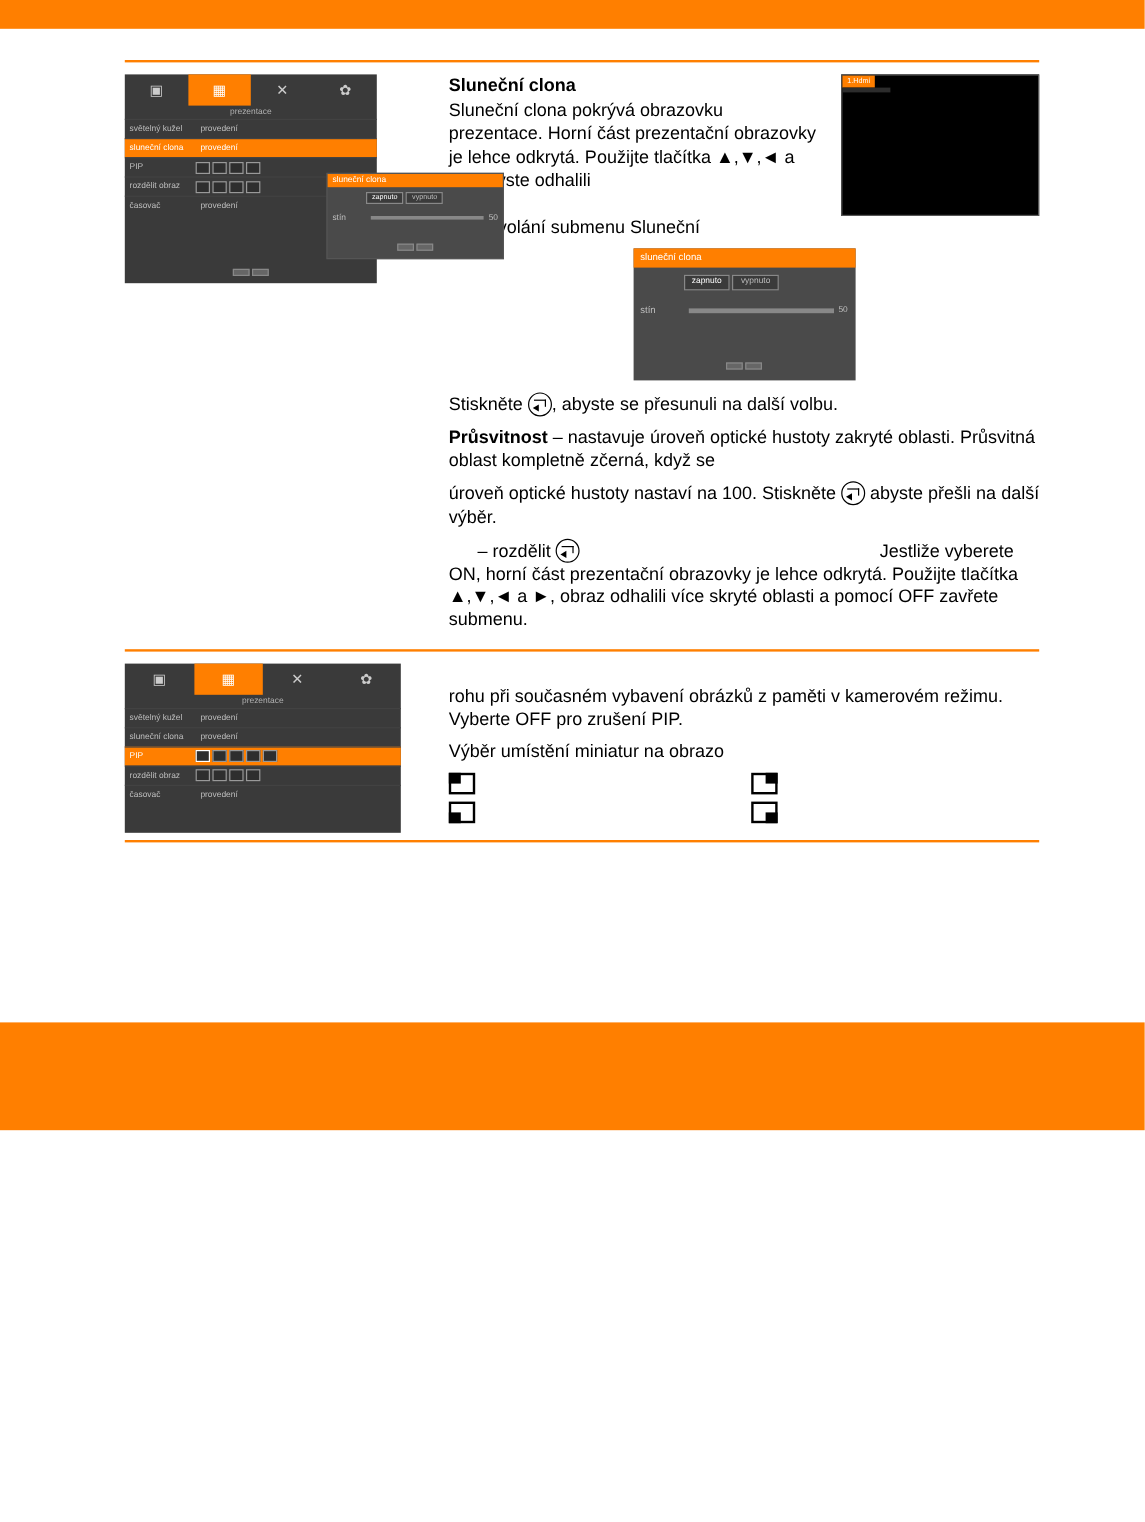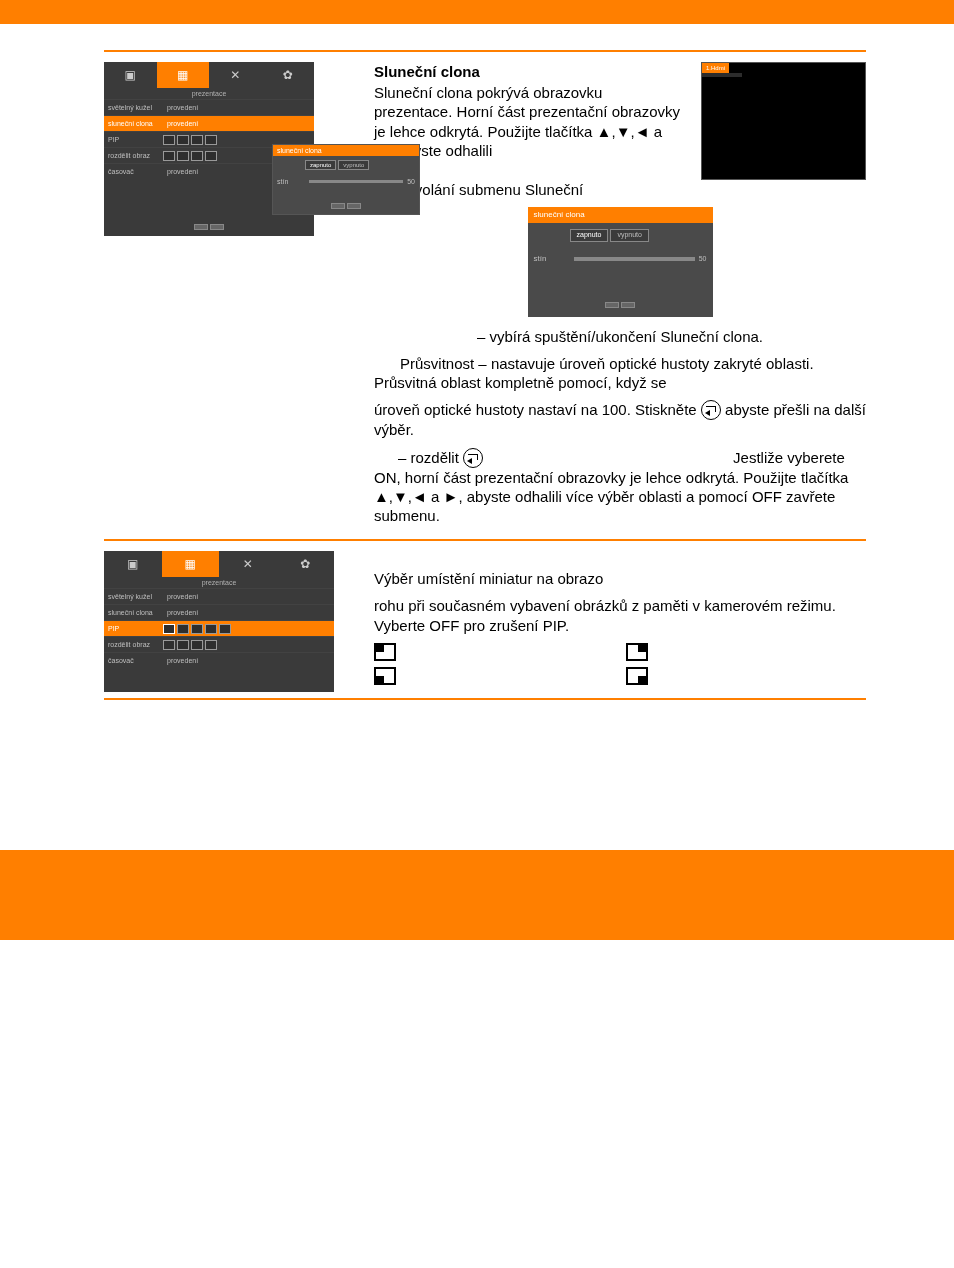--- a/index.html
+++ b/index.html
@@ -65,21 +65,21 @@
   .pip-tr .pip-inner { top:-2px; right:-2px; width:10px; height:9px; }
   .pip-br .pip-inner { bottom:-2px; right:-2px; width:10px; height:9px; }
 
   .pip-grid { display:flex; gap:230px; margin-top:8px;}
   .pip-col { display:flex; flex-direction:column; gap:4px; }
 
   
   .tab-glyph { font-size:12px; color:#ccc; }
   .menu-tab.active .tab-glyph { color:#fff; }
 
-  .bold { font-weight:normal;margin-left:26px; }
+  .bold { font-weight:bold; }
 
   
   .menu-panel.wide { width: 230px; }
 </style>
 </head>
 <body>
 
 <div class="top-bar"></div>
 
 <div class="content">
@@ -176,24 +176,24 @@
         </div>
         <div class="subpanel-row">
           <span style="width:36px;">stín</span>
           <div class="slider-track"></div>
           <span class="center-panel-val">50</span>
         </div>
         <div style="height:24px;"></div>
         <div class="center-panel-foot"><span class="footer-box"></span><span class="footer-box"></span></div>
       </div>
 
-      <p style="text-align:center;">– vybírá spuštění/ukončení Sluneční clona.</p>
-      <p><span class="bold">Průsvitnost</span><span> – nastavuje úroveň optické hustoty zakryté oblasti. Průsvitná oblast kompletně pomocí, když se</span></p>
+      <p class="nowrap-p"><span>Stiskněte </span><span class="enter-icon"></span><span>, abyste se přesunuli na další volbu.</span></p>
+      <p><span class="bold">Průsvitnost</span><span> – nastavuje úroveň optické hustoty zakryté oblasti. Průsvitná oblast kompletně zčerná, když se</span></p>
       <p class="nowrap-p"><span>úroveň optické hustoty nastaví na 100. Stiskněte </span><span class="enter-icon"></span> <span>abyste přešli na další výběr.</span></p>
-      <p><span style="display:inline-block; width:24px;"></span><span>– rozdělit </span><span class="enter-icon"></span><span style="display:inline-block; width:250px;"></span><span>Jestliže vyberete ON, horní část prezentační obrazovky je lehce odkrytá. Použijte tlačítka ▲,▼,◄ a ►, abyste odhalili více výběr oblasti a pomocí OFF zavřete submenu.</span></p>
+      <p><span style="display:inline-block; width:24px;"></span><span>– rozdělit </span><span class="enter-icon"></span><span style="display:inline-block; width:250px;"></span><span>Jestliže vyberete ON, horní část prezentační obrazovky je lehce odkrytá. Použijte tlačítka ▲,▼,◄ a ►, obraz odhalili více skryté oblasti a pomocí OFF zavřete submenu.</span></p>
     </div>
   </div>
 
   <div class="section-divider"></div>
 
   <div class="row">
     <div class="left-col">
       <div class="menu-panel wide">
         <div class="menu-tabs">
           <div class="menu-tab">
@@ -236,22 +236,22 @@
         <div class="menu-item">
             <span class="menu-item-label">časovač</span>
             <span class="menu-item-val">provedení</span>
           </div>
         <div style="height:24px;"></div>
       </div>
     </div>
 
     <div class="right-col">
       <div style="height:18px;"></div>
+      <p>rohu při současném vybavení obrázků z paměti v kamerovém režimu. Vyberte OFF pro zrušení PIP.</p>
       <p>Výběr umístění miniatur na obrazo</p>
-      <p>rohu při současném vybavení obrázků z paměti v kamerovém režimu. Vyberte OFF pro zrušení PIP.</p>
       <div class="pip-grid">
         <div class="pip-col">
           <span class="pip-icon pip-tl">
               <span class="pip-inner"></span>
             </span>
           <span class="pip-icon pip-bl">
               <span class="pip-inner"></span>
             </span>
         </div>
         <div class="pip-col">

